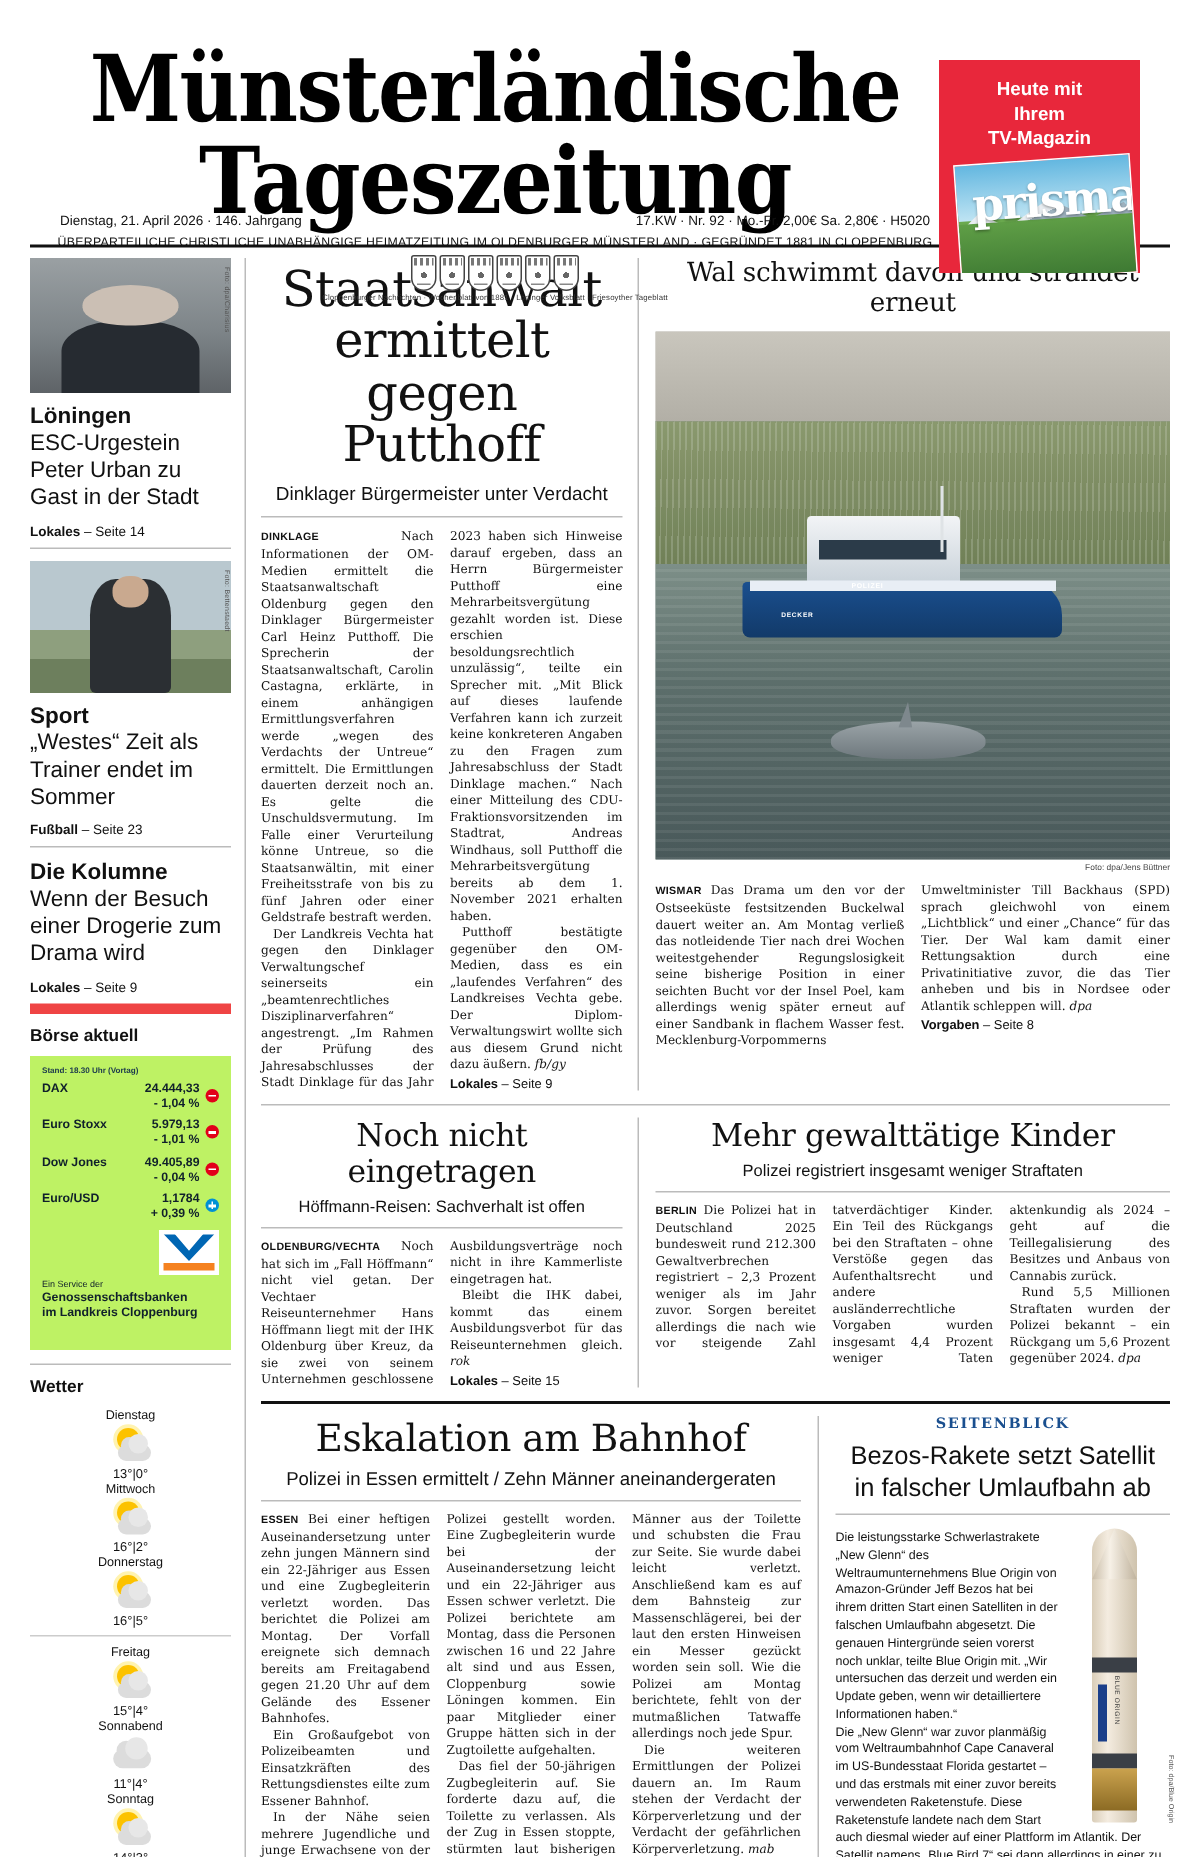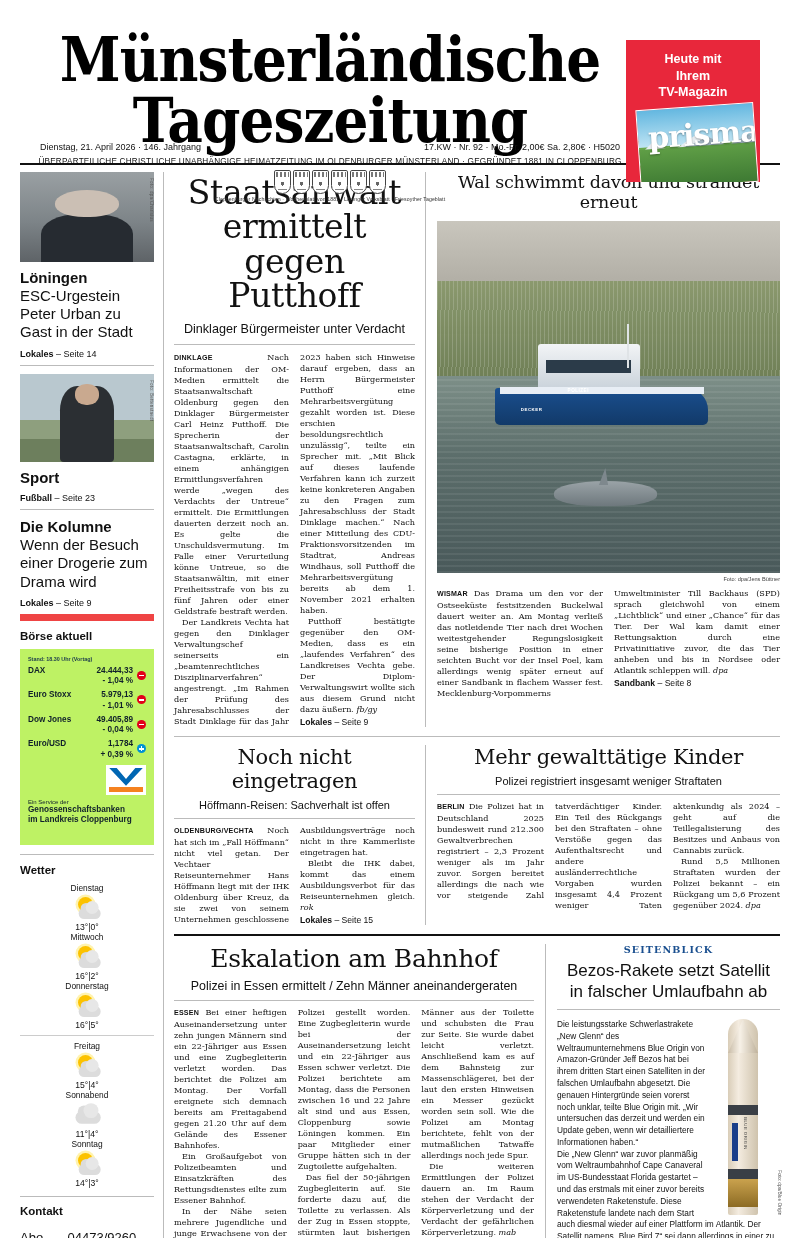--- a/index.html
+++ b/index.html
@@ -338,20 +338,21 @@
           <b>Lokales</b>
           <span>– Seite 14</span>
         </div>
       </div>
 
       <div class="teaser">
         <div class="photo ph-west">
           <div class="credit">Foto: Bettenstaedt</div>
         </div>
         <div class="t-kicker">Sport</div>
+        <div class="t-head">„Westes“ Zeit als Trainer endet im Sommer</div>
         <div class="t-ref">
           <b>Fußball</b>
           <span>– Seite 23</span>
         </div>
       </div>
 
       <div class="teaser">
         <div class="t-kicker" style="margin-top:0">Die Kolumne</div>
         <div class="t-head">Wenn der Besuch einer Drogerie zum Drama wird</div>
         <div class="t-ref">
@@ -530,21 +531,21 @@
               <div class="stripe"></div>
               <div class="lbl">POLIZEI</div>
               <div class="name">DECKER</div>
             </div>
             <div class="whaleback"></div>
           </div>
           <div class="photo-credit-r">Foto: dpa/Jens Büttner</div>
           <div class="cols2 whale-text">
             <p class="body first"><span class="dl">WISMAR</span> <span>Das Drama um den vor der Ostseeküste festsitzenden Buckelwal dauert weiter an. Am Montag verließ das notleidende Tier nach drei Wochen weitestgehender Regungslosigkeit seine bisherige Position in einer seichten Bucht vor der Insel Poel, kam allerdings wenig später erneut auf einer Sandbank in flachem Wasser fest. Mecklenburg-Vorpommerns Umweltminister Till Backhaus (SPD) sprach gleichwohl von einem „Lichtblick“ und einer „Chance“ für das Tier. Der Wal kam damit einer Rettungsaktion durch eine Privatinitiative zuvor, die das Tier anheben und bis in Nordsee oder Atlantik schleppen will.</span> <span class="sig">dpa</span></p>
             <div class="ref">
-              <b>Sandbank</b>
+              <b>Vorgaben</b>
               <span>– Seite 8</span>
             </div>
           </div>
         </div>
       </div>
 
       <div class="mid-rule"></div>
 
       <div class="mid-area">
         <div class="mid-left">

